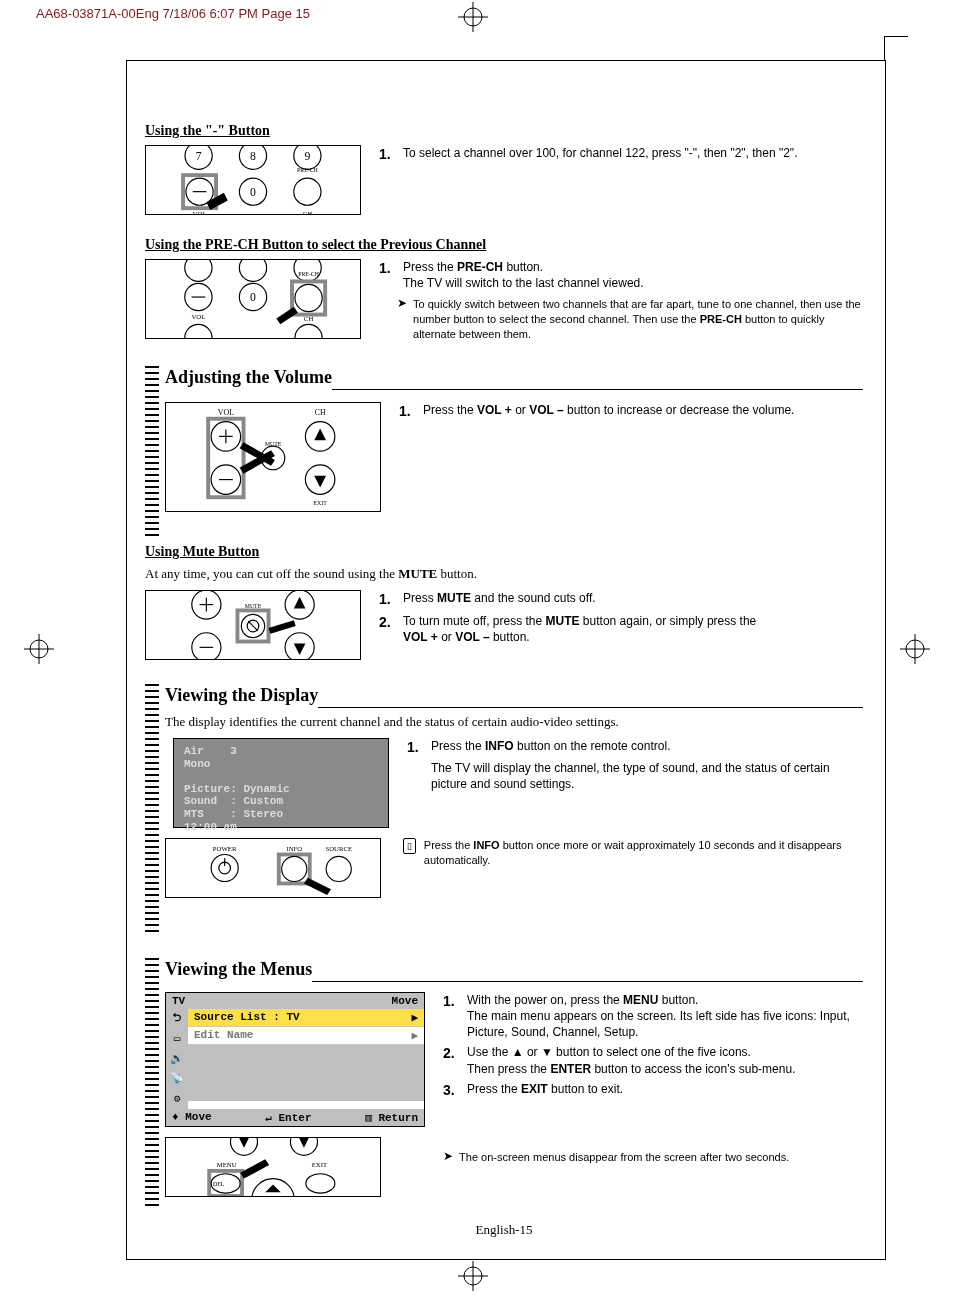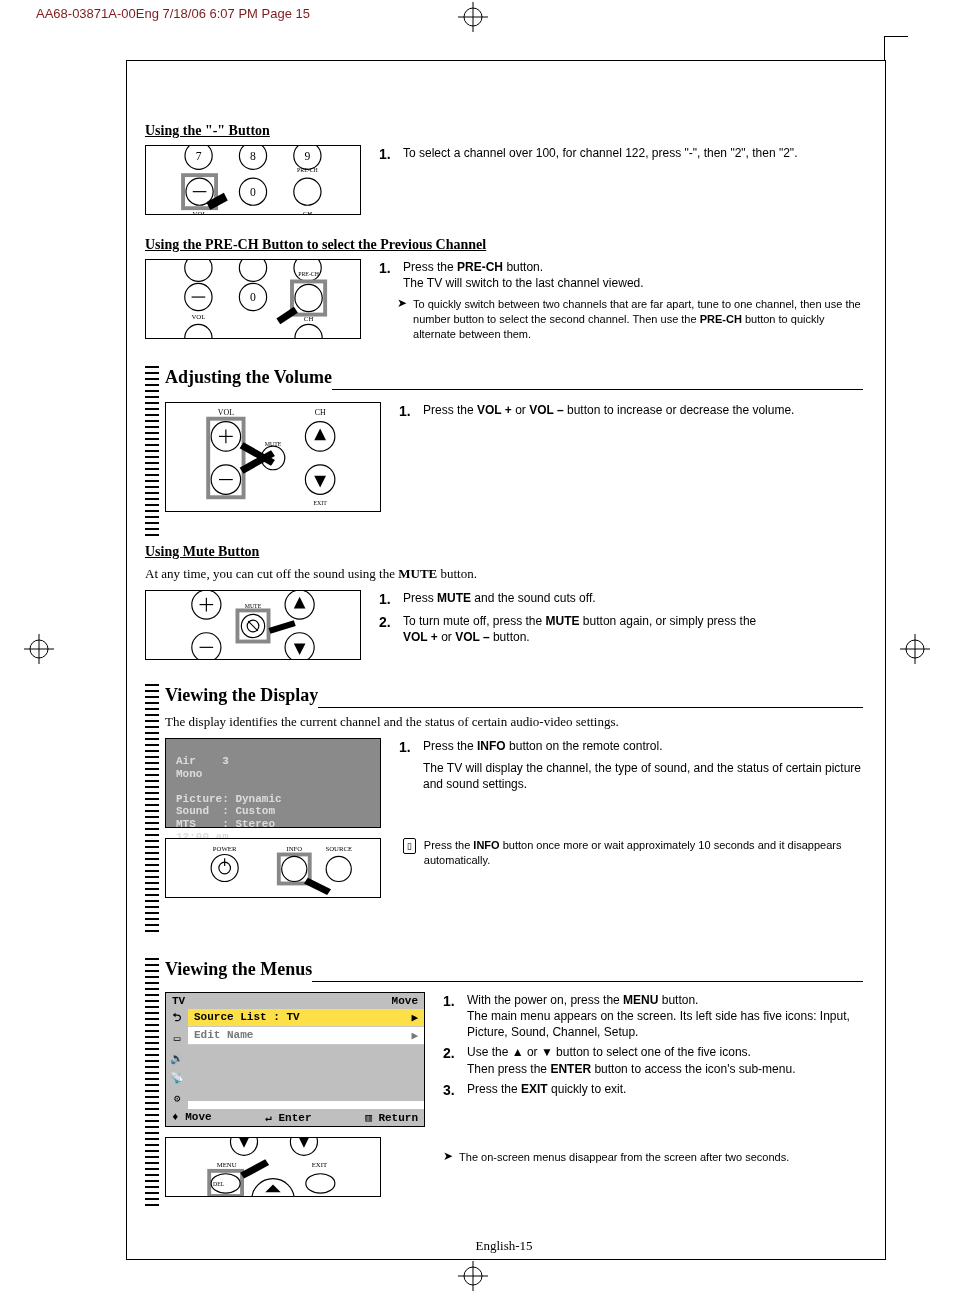--- a/index.html
+++ b/index.html
@@ -132,28 +132,29 @@
     font-family: "Times New Roman", serif;
     font-size: 13px;
     margin: 6px 0 8px 0;
   }
 
   
   .osd {
     width: 216px;
     height: 90px;
     background: #8a8a8a;
-    padding: 16px 10px;
+    padding: 6px 10px;
     border: 1px solid #000;
     font-family: "Courier New", monospace;
     font-size: 11px;
     font-weight: bold;
     color: #dcdcdc;
     line-height: 1.15;
     white-space: pre;
+    margin-left: 8px;
   }
 
   
   .menuosd {
     width: 260px;
     border: 1px solid #000;
     font-family: "Courier New", monospace;
     font-size: 11px;
     font-weight: bold;
   }
@@ -195,21 +196,21 @@
     gap: 36px;
   }
 
   
   .figbox svg { width: 100%; height: 100%; }
 
   .pagenum {
     text-align: center;
     font-family: "Times New Roman", serif;
     font-size: 13px;
-    margin-top: 30px;
+    margin-top: 14px;
   }
 </style>
 </head>
 <body>
 
 <div class="printmark">AA68-03871A-00Eng  7/18/06  6:07 PM  Page 15</div>
 <svg class="reg-top" width="30" height="30">
     <circle cx="15" cy="15" r="9" fill="none" stroke="#000"></circle>
     <line x1="15" y1="0" x2="15" y2="30" stroke="#000"></line>
     <line x1="0" y1="15" x2="30" y2="15" stroke="#000"></line>
@@ -525,21 +526,21 @@
         <div class="step">
           <b class="num">2.</b>
           <span class="step-body">
             <span>Use the ▲ or ▼ button to select one of the five icons.</span><br>
             <span>Then press the </span><b>ENTER</b><span> button to access the icon's sub-menu.</span>
           </span>
         </div>
         <div class="step">
           <b class="num">3.</b>
           <span class="step-body">
-            <span>Press the </span><b>EXIT</b><span> quickly to exit.</span>
+            <span>Press the </span><b>EXIT</b><span> button to exit.</span>
           </span>
         </div>
         <div style="height:40px"></div>
         <div class="note" style="padding-left:0">
           <span class="arrowglyph">➤</span>
           <span>The on-screen menus disappear from the screen after two seconds.</span>
         </div>
       </div>
     </div>
   </div>

